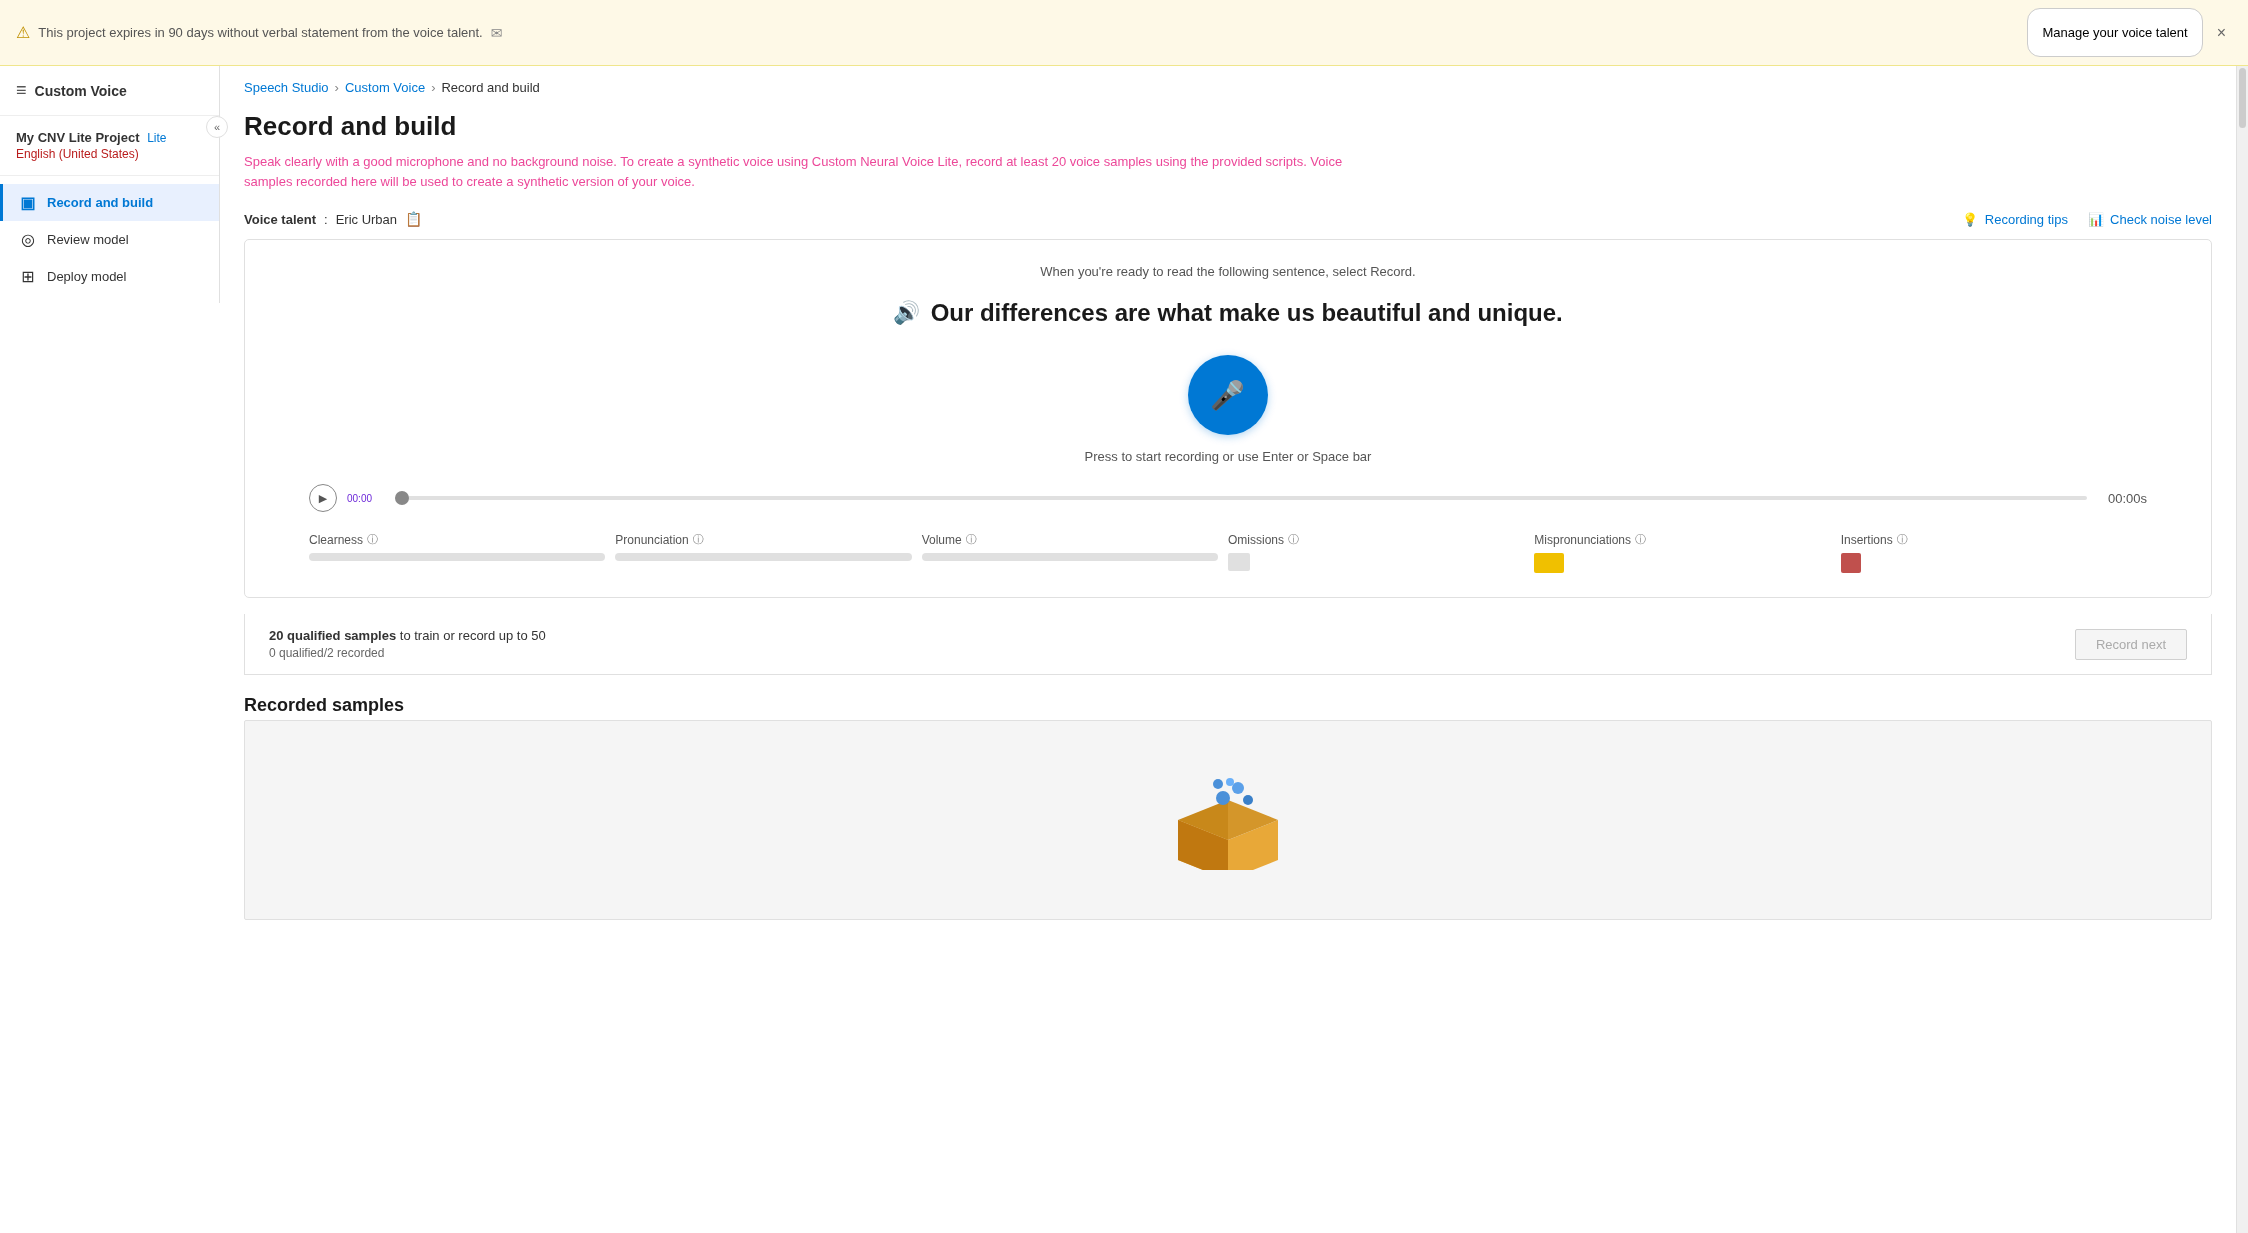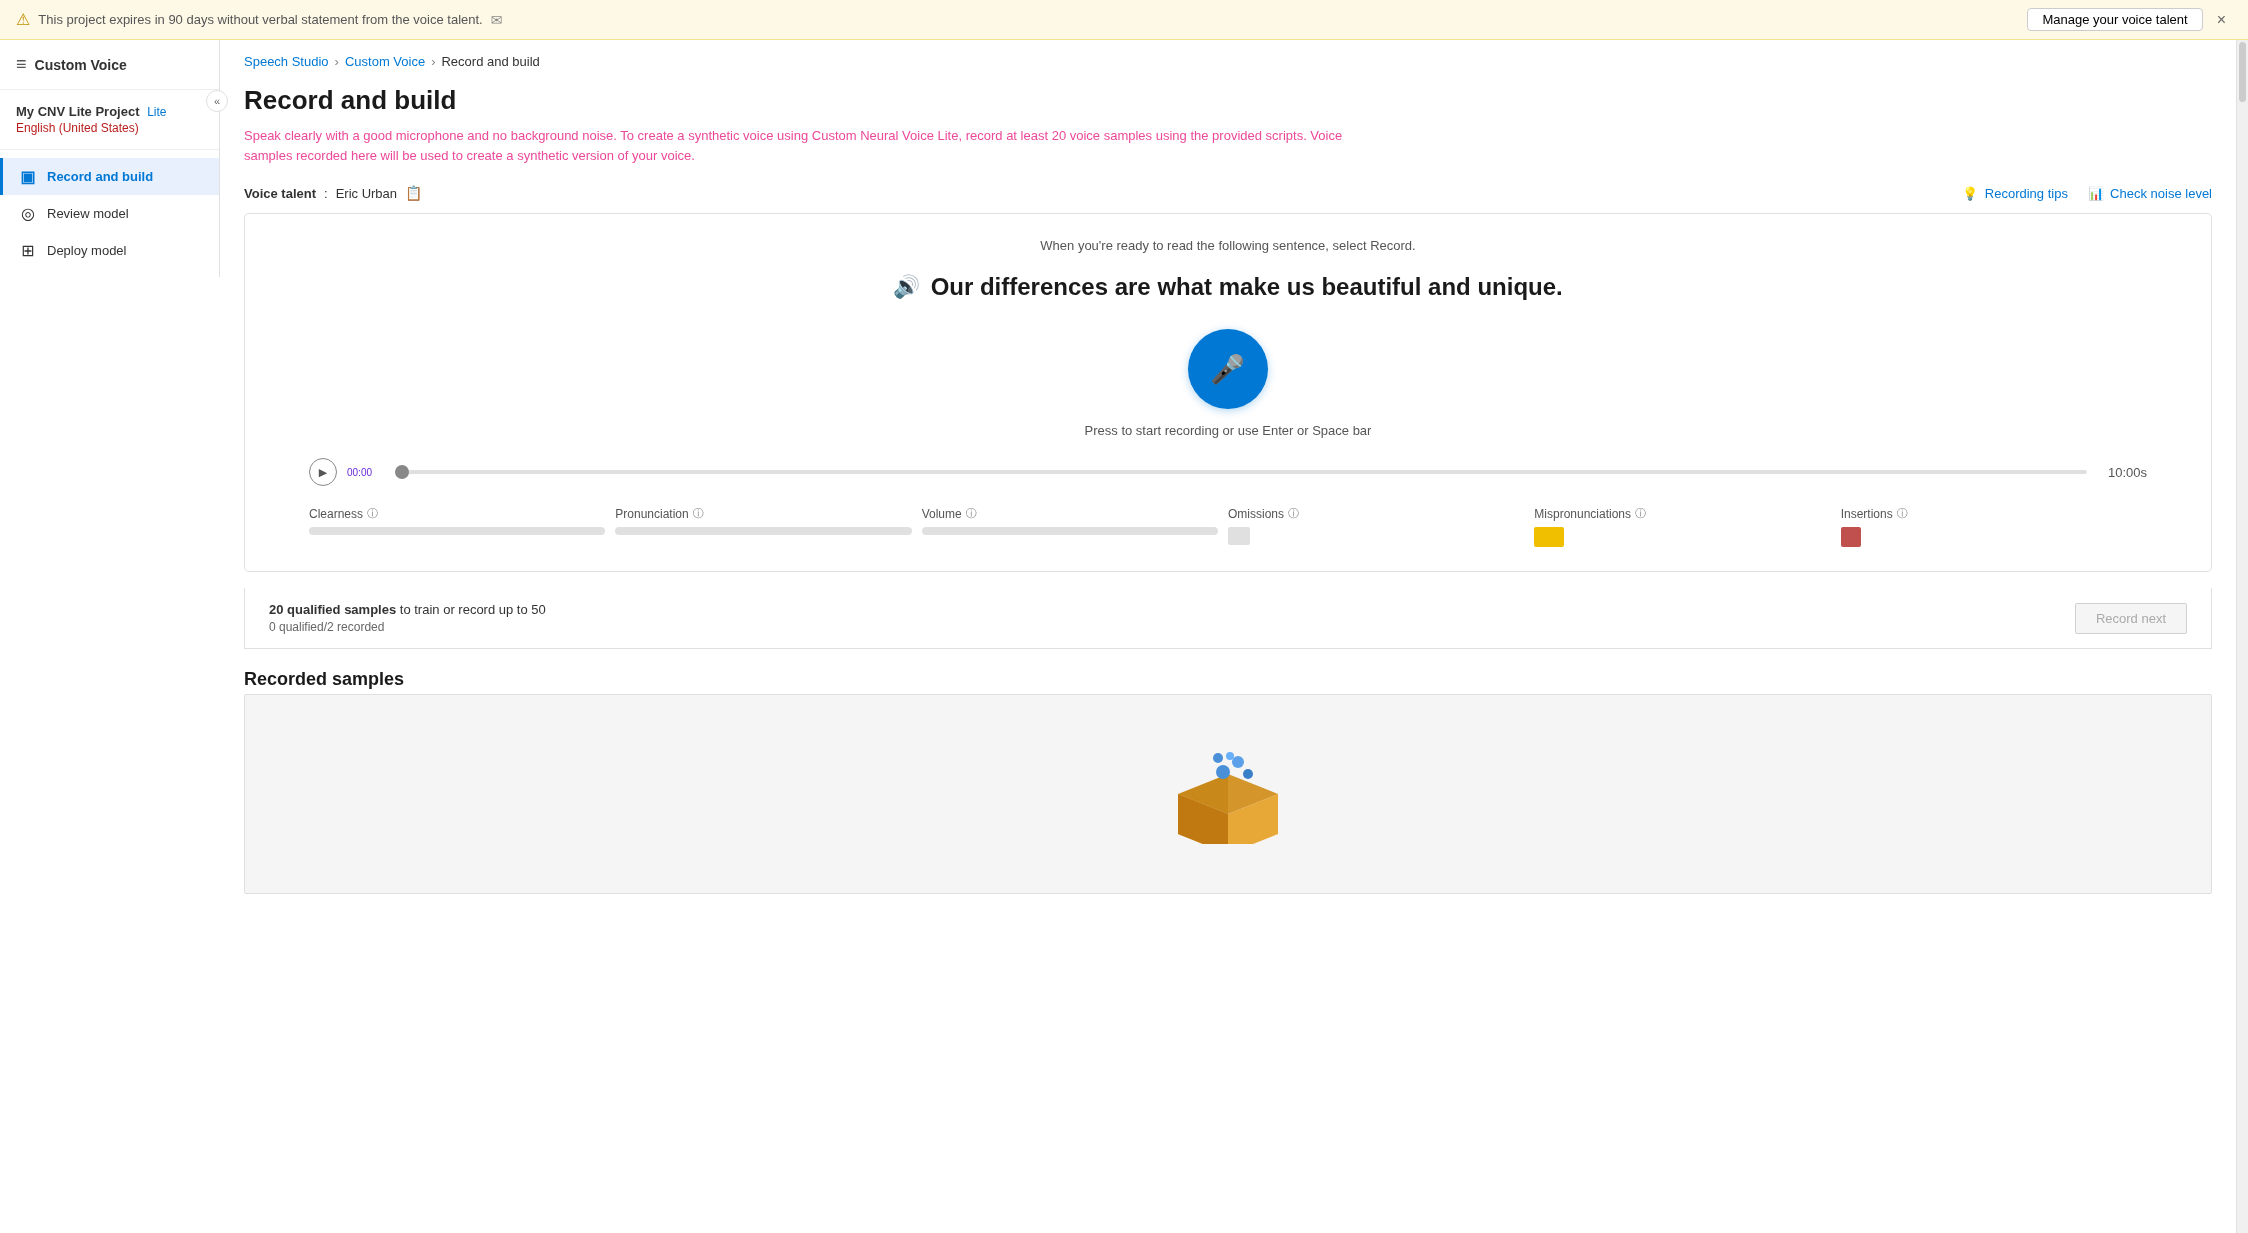--- a/index.html
+++ b/index.html
@@ -24,24 +24,24 @@
       color: #555;
     }
     .notification-right {
       display: flex;
       align-items: center;
       gap: 8px;
     }
     .manage-voice-btn {
       border: 1px solid #ccc;
       background: #fff;
-      padding: 3px 14px;
-      font-size: 13px;
-      cursor: pointer;
-      border-radius: 4px;
+      padding: 16px 14px;
+      font-size: 13px;
+      cursor: pointer;
+      border-radius: 13px;
     }
     .close-btn {
       background: none;
       border: none;
       font-size: 16px;
       cursor: pointer;
       color: #666;
       padding: 2px 6px;
     }
 
@@ -522,21 +522,21 @@
       </div>
 
       <div class="audio-player">
         <button class="play-btn">
           <span>▶</span>
         </button>
         <span class="time-start">00:00</span>
         <div class="progress-track">
           <div class="progress-thumb"></div>
         </div>
-        <span class="time-end">10:00s</span>
+        <span class="time-end">00:00s</span>
       </div>
 
       <div class="metrics-row">
         <div class="metric-item">
           <div class="metric-label">
             <span>Clearness</span>
             <span class="metric-info">ⓘ</span>
           </div>
           <div class="metric-bar"></div>
         </div>

